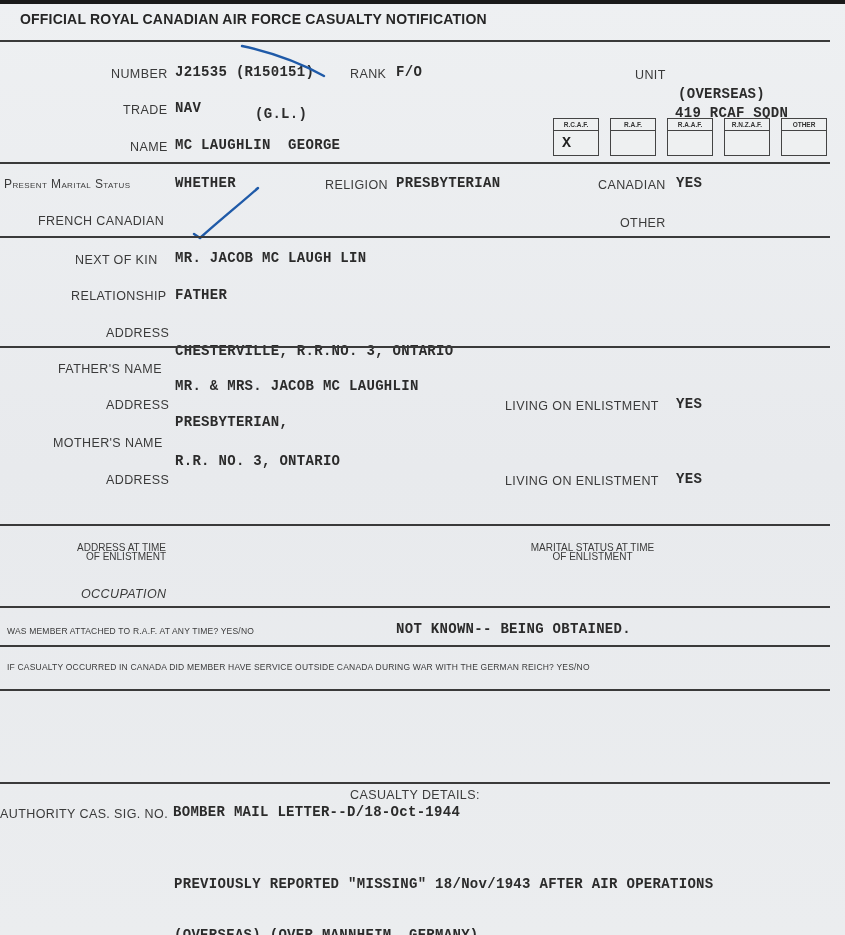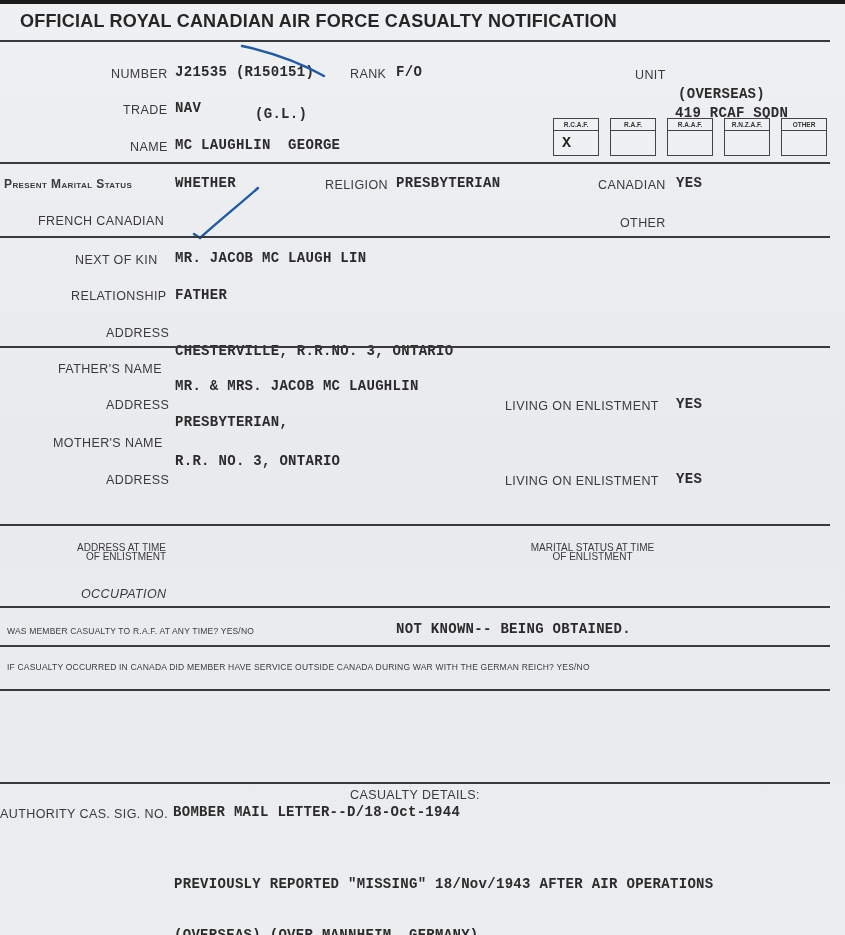--- a/index.html
+++ b/index.html
@@ -11,21 +11,21 @@
       color: #2a2a2a;
     }
     .paper {
       position: absolute; left: 0; top: 0; width: 845px; height: 935px;
       background: linear-gradient(180deg, #eef0f2 0%, #e8eaed 50%, #ebedef 100%);
     }
     .topbar { position: absolute; left: 0; top: 0; width: 845px; height: 4px; background: #1a1a1a; }
     .abs { position: absolute; white-space: nowrap; }
     .title {
       left: 20px; top: 11px; font-family: "Liberation Sans", sans-serif; font-weight: bold;
-      font-size: 18px; letter-spacing: 0.2px; color: #262626;
+      font-size: 14px; letter-spacing: 0.2px; color: #262626;
     }
     .rule { position: absolute; left: 0; height: 2px; background: #3a3a3a; }
     .lbl {
       font-family: "Liberation Sans", sans-serif; font-size: 12.5px; color: #3a3a3a;
       letter-spacing: 0.4px;
     }
     .lbl-sm { font-family: "Liberation Sans", sans-serif; font-size: 8.5px; color: #3a3a3a; letter-spacing: 0.2px; }
     .lbl-xs { font-family: "Liberation Sans", sans-serif; font-size: 10px; color: #3a3a3a; line-height: 9px; text-align: right; }
     .typed {
       font-family: "Liberation Mono", monospace; font-weight: bold; font-size: 14px; color: #2b2b2b;
@@ -90,21 +90,21 @@
       <div class="mark"></div>
     </div>
     <div class="svcbox">
       <div class="head">OTHER</div>
       <div class="mark"></div>
     </div>
   </div>
 
   <div class="rule" style="top:162px; width:830px;"></div>
 
-  <div class="abs lbl smallcaps" style="left:4px; top:177px; font-size:12px;font-weight:bold;">Present Marital Status</div>
+  <div class="abs lbl smallcaps" style="left:4px; top:177px; font-size:12px;">Present Marital Status</div>
   <div class="abs typed" style="left:175px; top:175px;">WHETHER</div>
   <div class="abs lbl" style="left:325px; top:178px;">RELIGION</div>
   <div class="abs typed" style="left:396px; top:175px;">PRESBYTERIAN</div>
   <div class="abs lbl" style="left:598px; top:178px;">CANADIAN</div>
   <div class="abs typed" style="left:676px; top:175px;">YES</div>
 
   <div class="abs lbl" style="left:38px; top:214px;">FRENCH CANADIAN</div>
   <div class="abs lbl" style="left:620px; top:216px;">OTHER</div>
 
   <svg class="pen" style="left:190px; top:186px;" width="75" height="56" viewBox="0 0 75 56">
@@ -141,21 +141,21 @@
     <div>OF ENLISTMENT</div>
   </div>
   <div class="abs lbl-xs" style="left:520px; top:543px; width:145px; text-align:center;">
     <div>MARITAL STATUS AT TIME</div>
     <div>OF ENLISTMENT</div>
   </div>
   <div class="abs lbl" style="left:81px; top:587px;font-style:italic;">OCCUPATION</div>
 
   <div class="rule" style="top:606px; width:830px;"></div>
 
-  <div class="abs lbl-sm" style="left:7px; top:626px;">WAS MEMBER CASUALTY TO R.A.F. AT ANY TIME?  YES/NO</div>
+  <div class="abs lbl-sm" style="left:7px; top:626px;">WAS MEMBER ATTACHED TO R.A.F. AT ANY TIME?  YES/NO</div>
   <div class="abs typed" style="left:396px; top:621px;">NOT KNOWN-- BEING OBTAINED.</div>
 
   <div class="rule" style="top:645px; width:830px;"></div>
 
   <div class="abs lbl-sm" style="left:7px; top:662px;">IF CASUALTY OCCURRED IN CANADA DID MEMBER HAVE SERVICE OUTSIDE CANADA DURING WAR WITH THE GERMAN REICH?  YES/NO</div>
 
   <div class="rule" style="top:689px; width:830px;"></div>
 
 
   <div class="rule" style="top:782px; width:830px;"></div>

